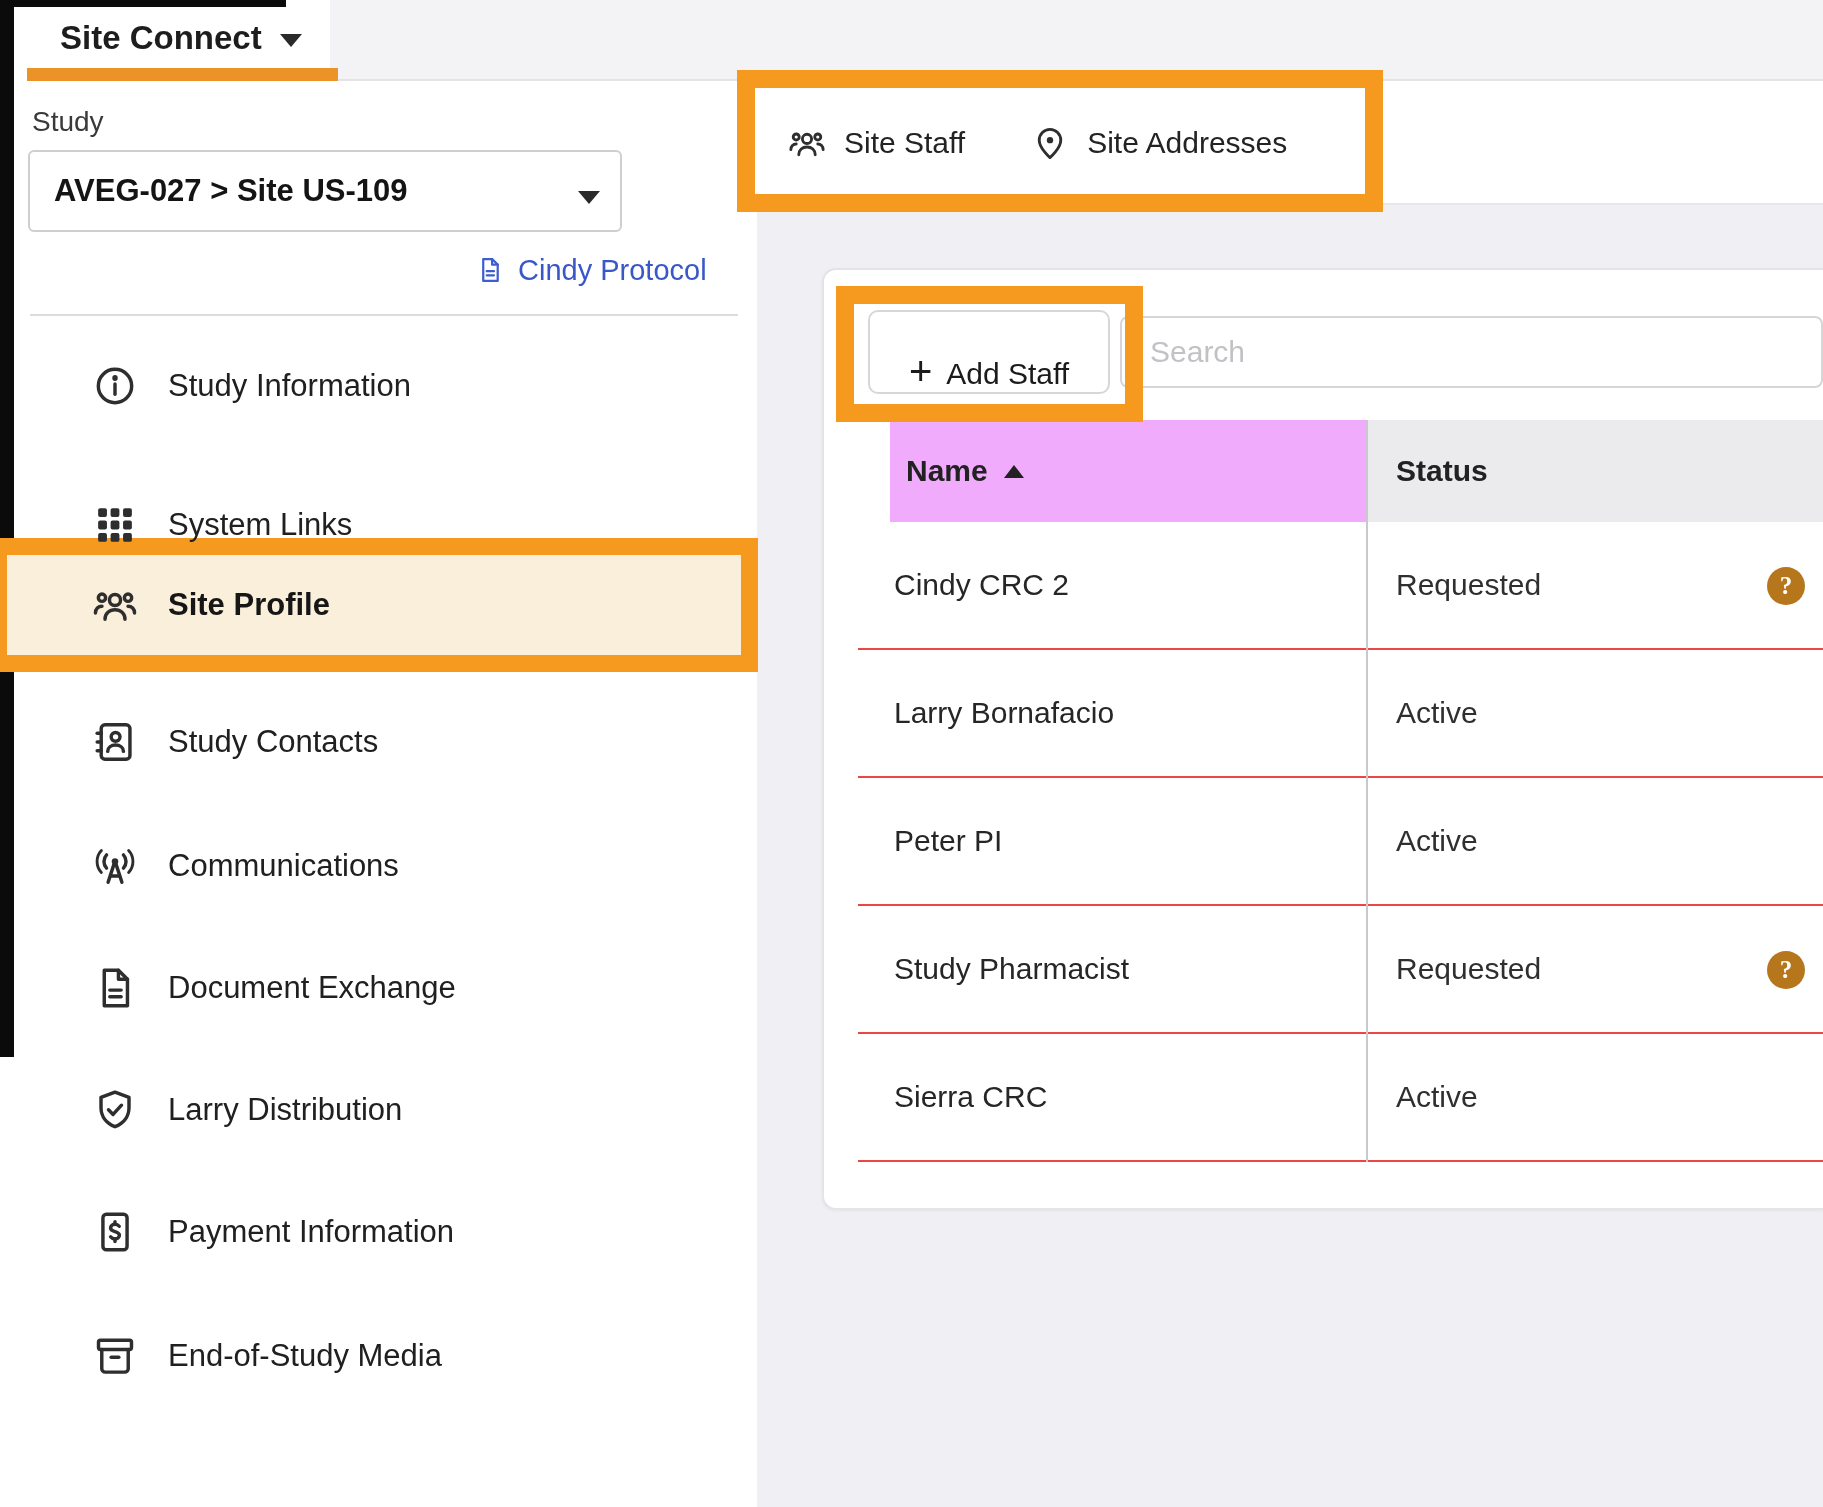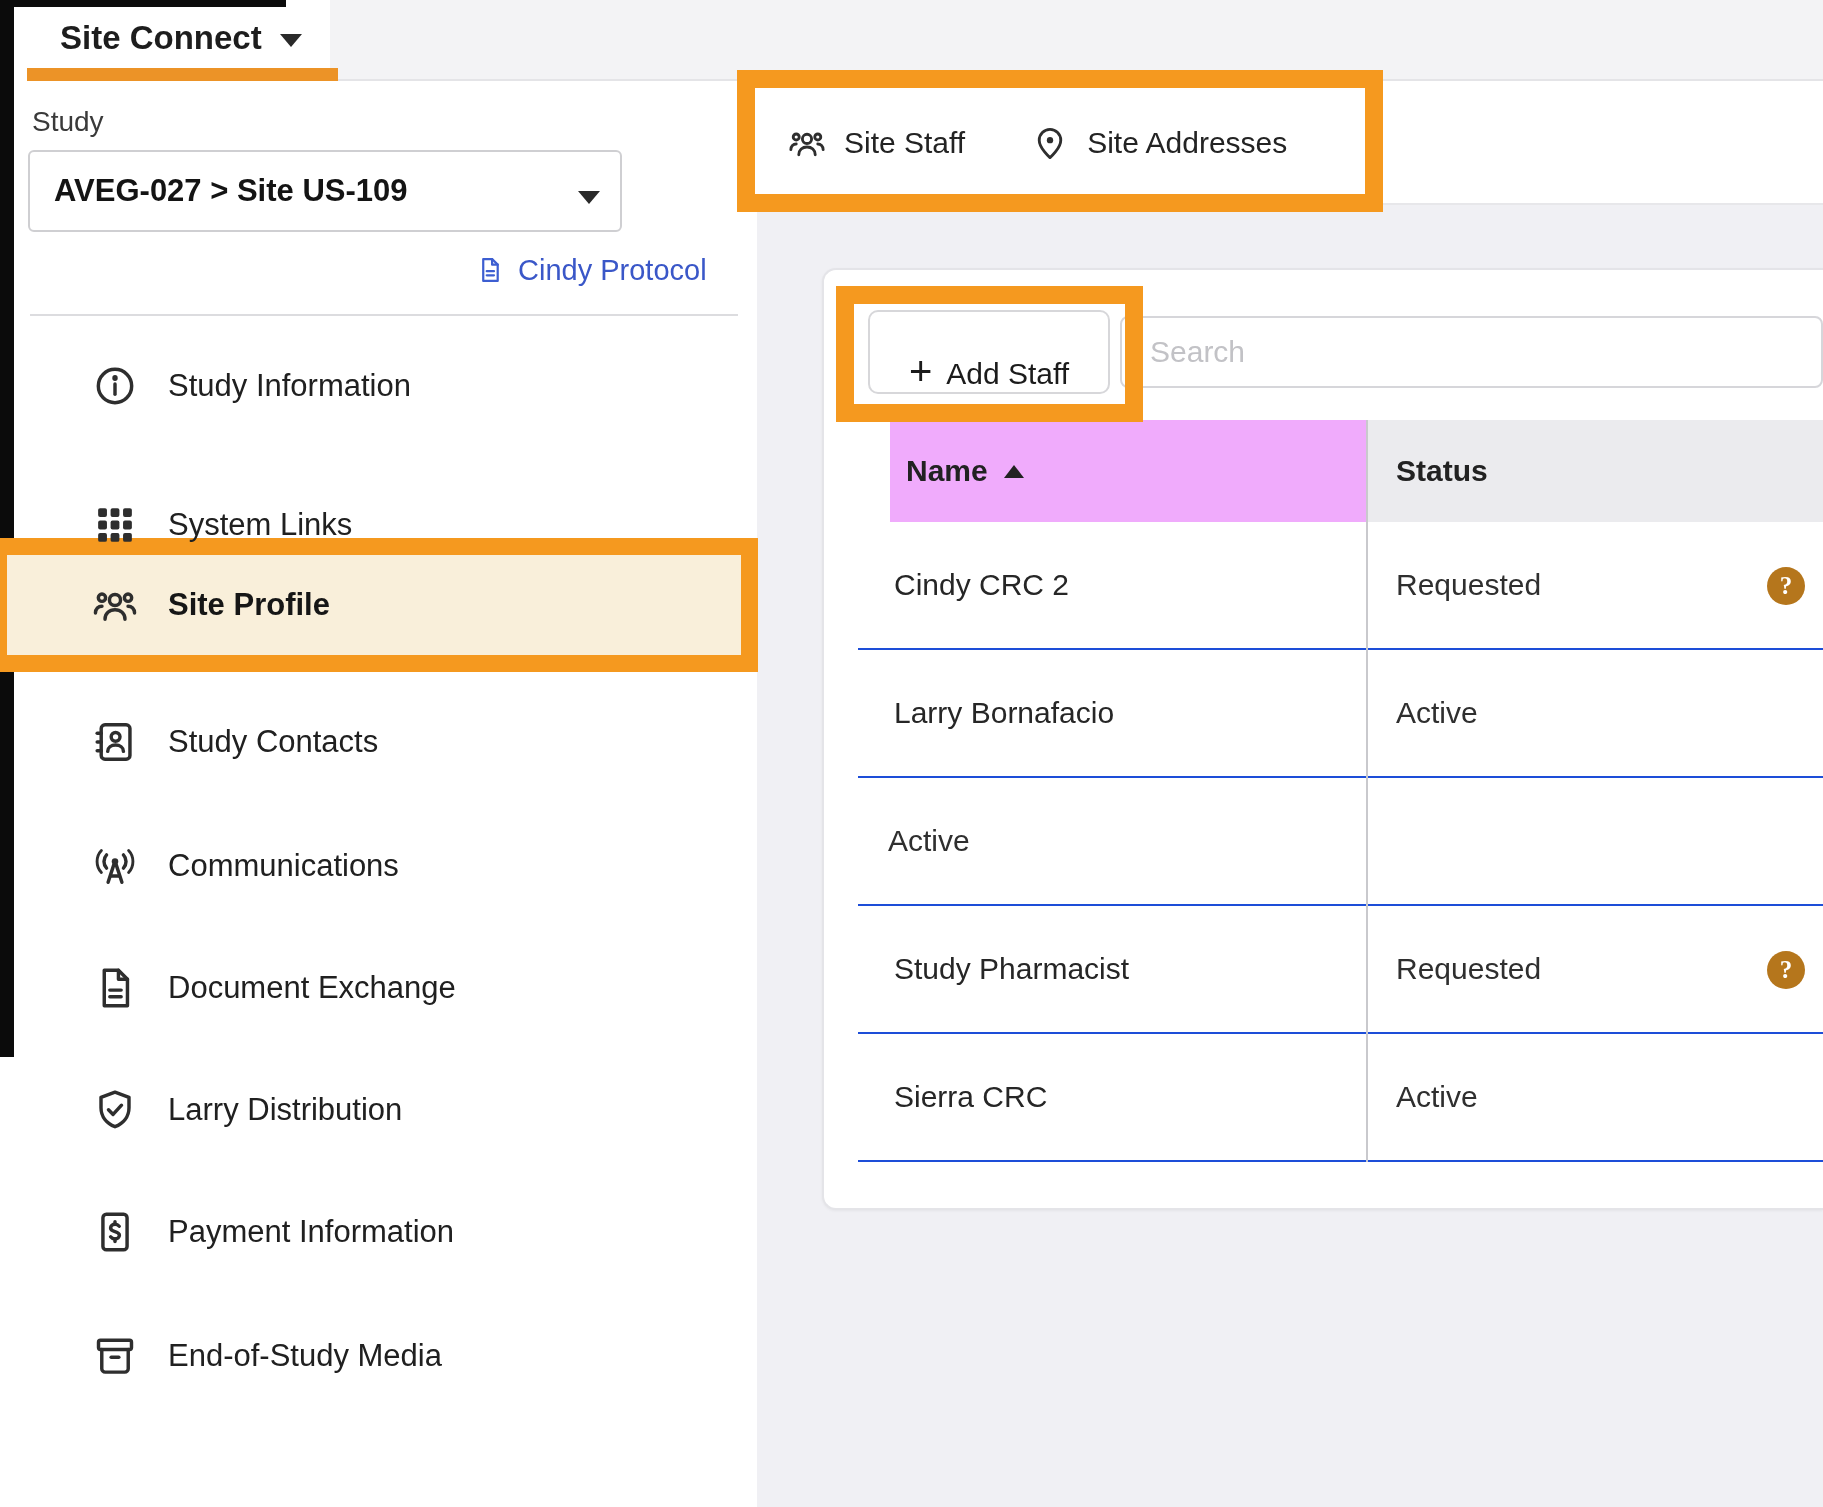--- a/index.html
+++ b/index.html
@@ -80,21 +80,21 @@
 
   
   .thead-cell{position:absolute;top:420px;height:102px;display:flex;align-items:center;box-sizing:border-box;z-index:3;cursor:pointer;}
   #col-name{left:890px;width:508px;background:#f0abfc;padding-left:16px;}
   #col-status{left:1368px;width:455px;background:#ebebee;padding-left:28px;}
   .thead-cell .col-label{font-weight:bold;font-size:30px;color:#222;}
   .sort-asc{width:0;height:0;border-left:10px solid transparent;border-right:10px solid transparent;border-bottom:13px solid #222;margin-left:16px;display:none;}
   #col-divider{position:absolute;left:1366px;top:420px;width:2px;height:742px;background:#c9c9cd;z-index:4;}
 
   #table-body{position:absolute;left:858px;top:522px;width:965px;z-index:3;}
-  .trow{height:128px;display:flex;border-bottom:2px solid #1d4ed8;box-sizing:border-box;position:relative;background:#fff;cursor:pointer;}
+  .trow{height:128px;display:flex;border-bottom:2px solid #ef4444;box-sizing:border-box;position:relative;background:#fff;cursor:pointer;}
   .trow .cell{display:flex;align-items:center;font-size:30px;}
   .trow .cell.name{width:508px;padding-left:36px;box-sizing:border-box;color:#262626;}
   .trow .cell.status{flex:1;padding-left:30px;box-sizing:border-box;color:#2f2f2f;position:relative;}
   .help-badge{
     position:absolute;right:18px;top:45px;width:38px;height:38px;border-radius:50%;
     background:#b5761c;color:#fff;display:flex;align-items:center;justify-content:center;cursor:pointer;
   }
   .help-badge::before{content:"?";font-size:25px;font-weight:bold;font-family:"Liberation Serif", serif;}
 
   
@@ -297,20 +297,21 @@
 <div id="table-body">
     <div class="trow">
       <div class="cell name">Cindy CRC 2</div>
       <div class="cell status">Requested<span class="help-badge"></span></div>
     </div>
     <div class="trow">
       <div class="cell name">Larry Bornafacio</div>
       <div class="cell status">Active</div>
     </div>
     <div class="trow">
+      <div class="cell name">Peter PI</div>
       <div class="cell status">Active</div>
     </div>
     <div class="trow">
       <div class="cell name">Study Pharmacist</div>
       <div class="cell status">Requested<span class="help-badge"></span></div>
     </div>
     <div class="trow">
       <div class="cell name">Sierra CRC</div>
       <div class="cell status">Active</div>
     </div>

